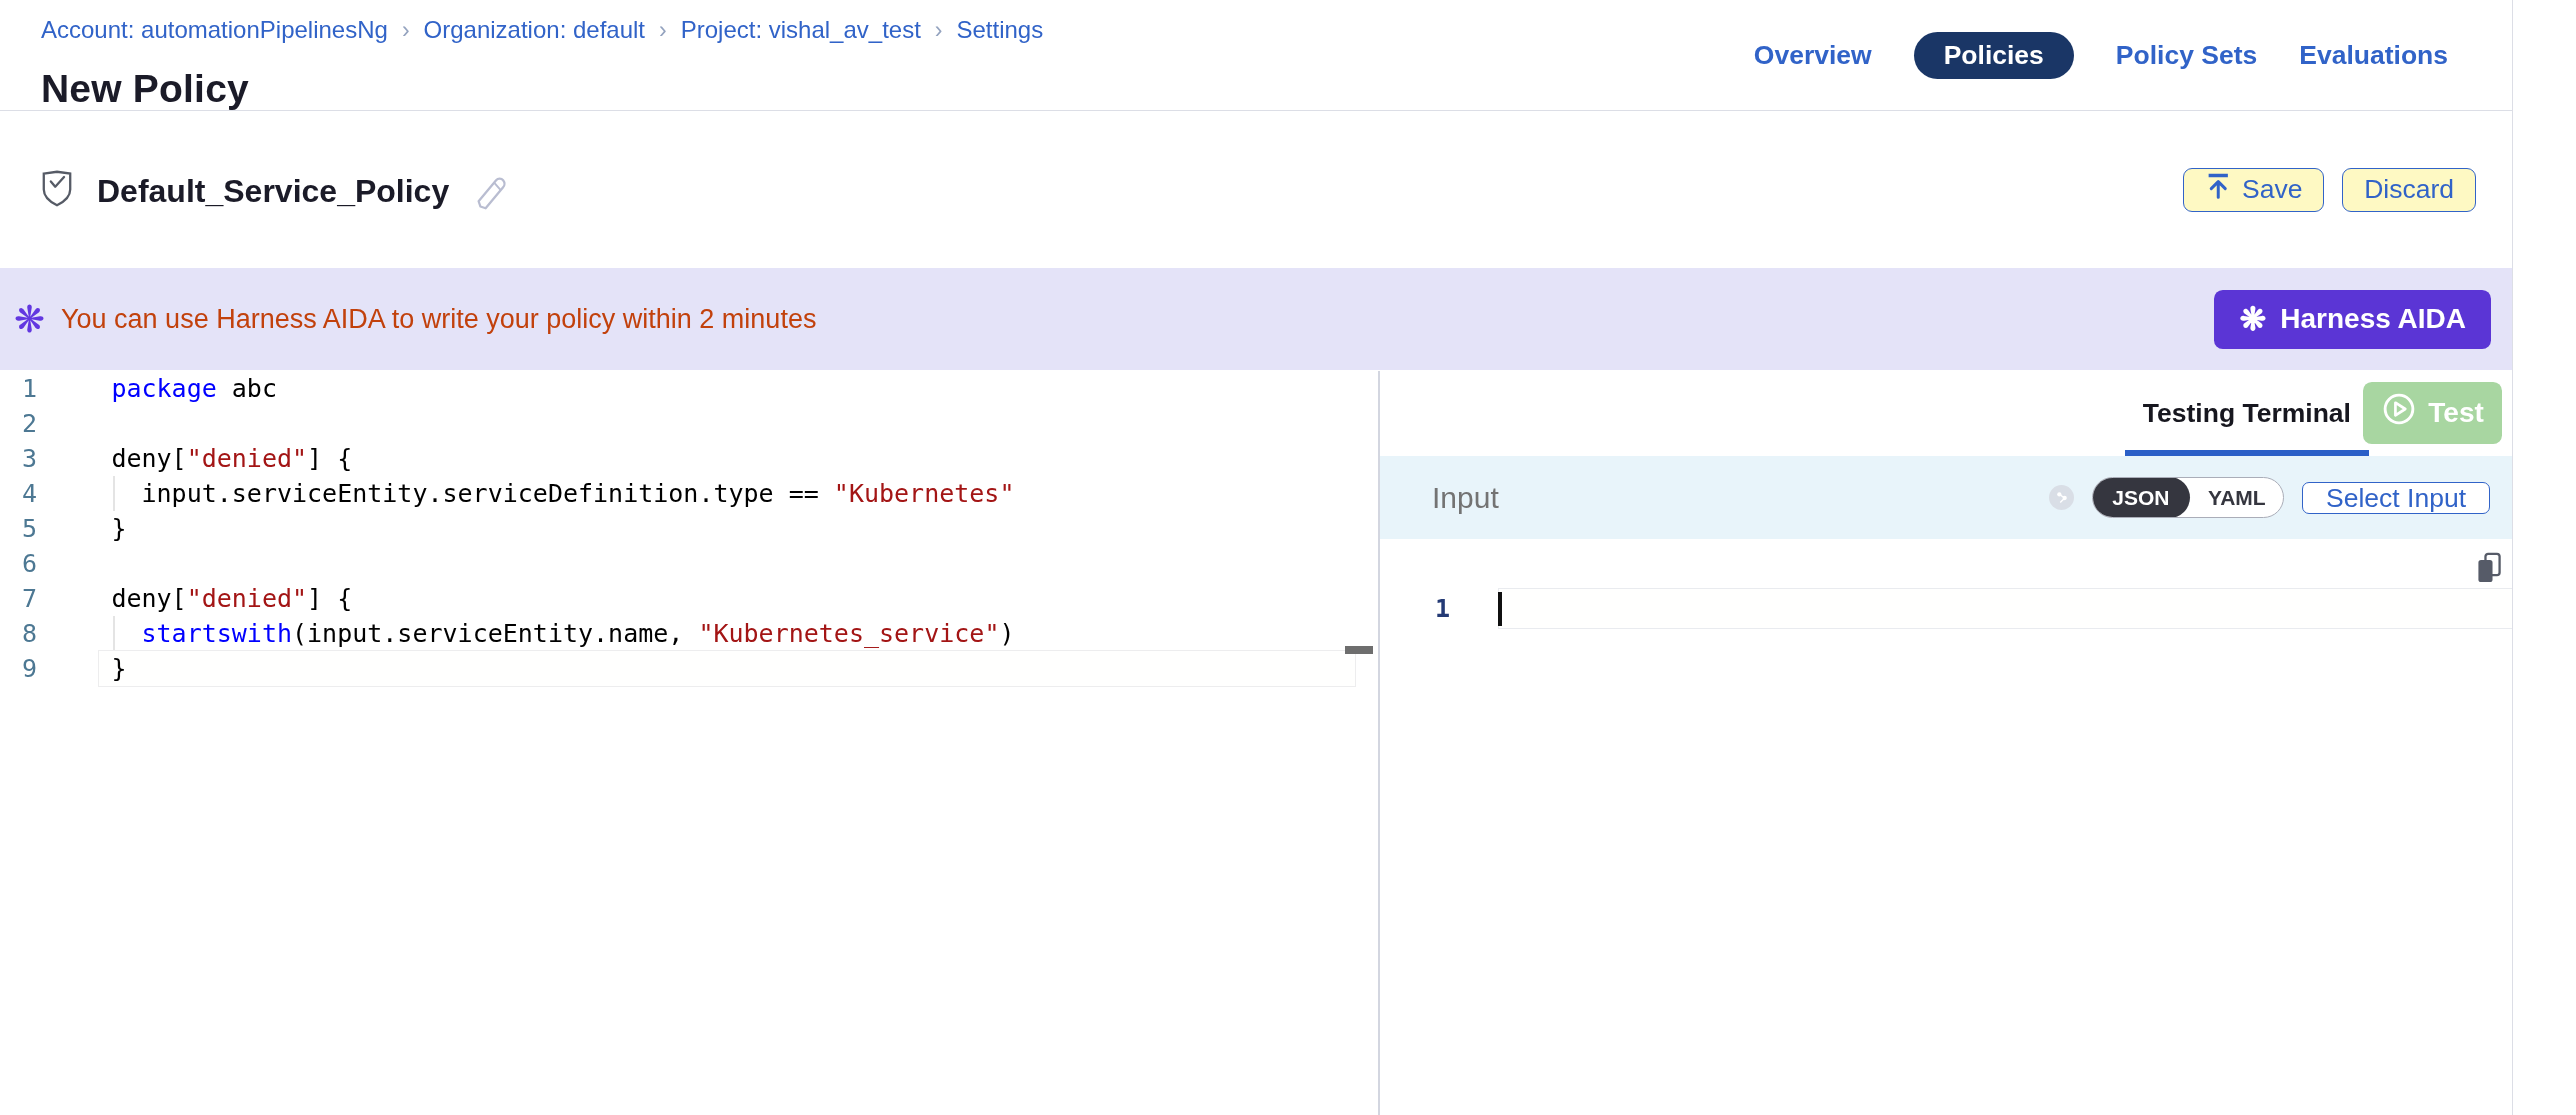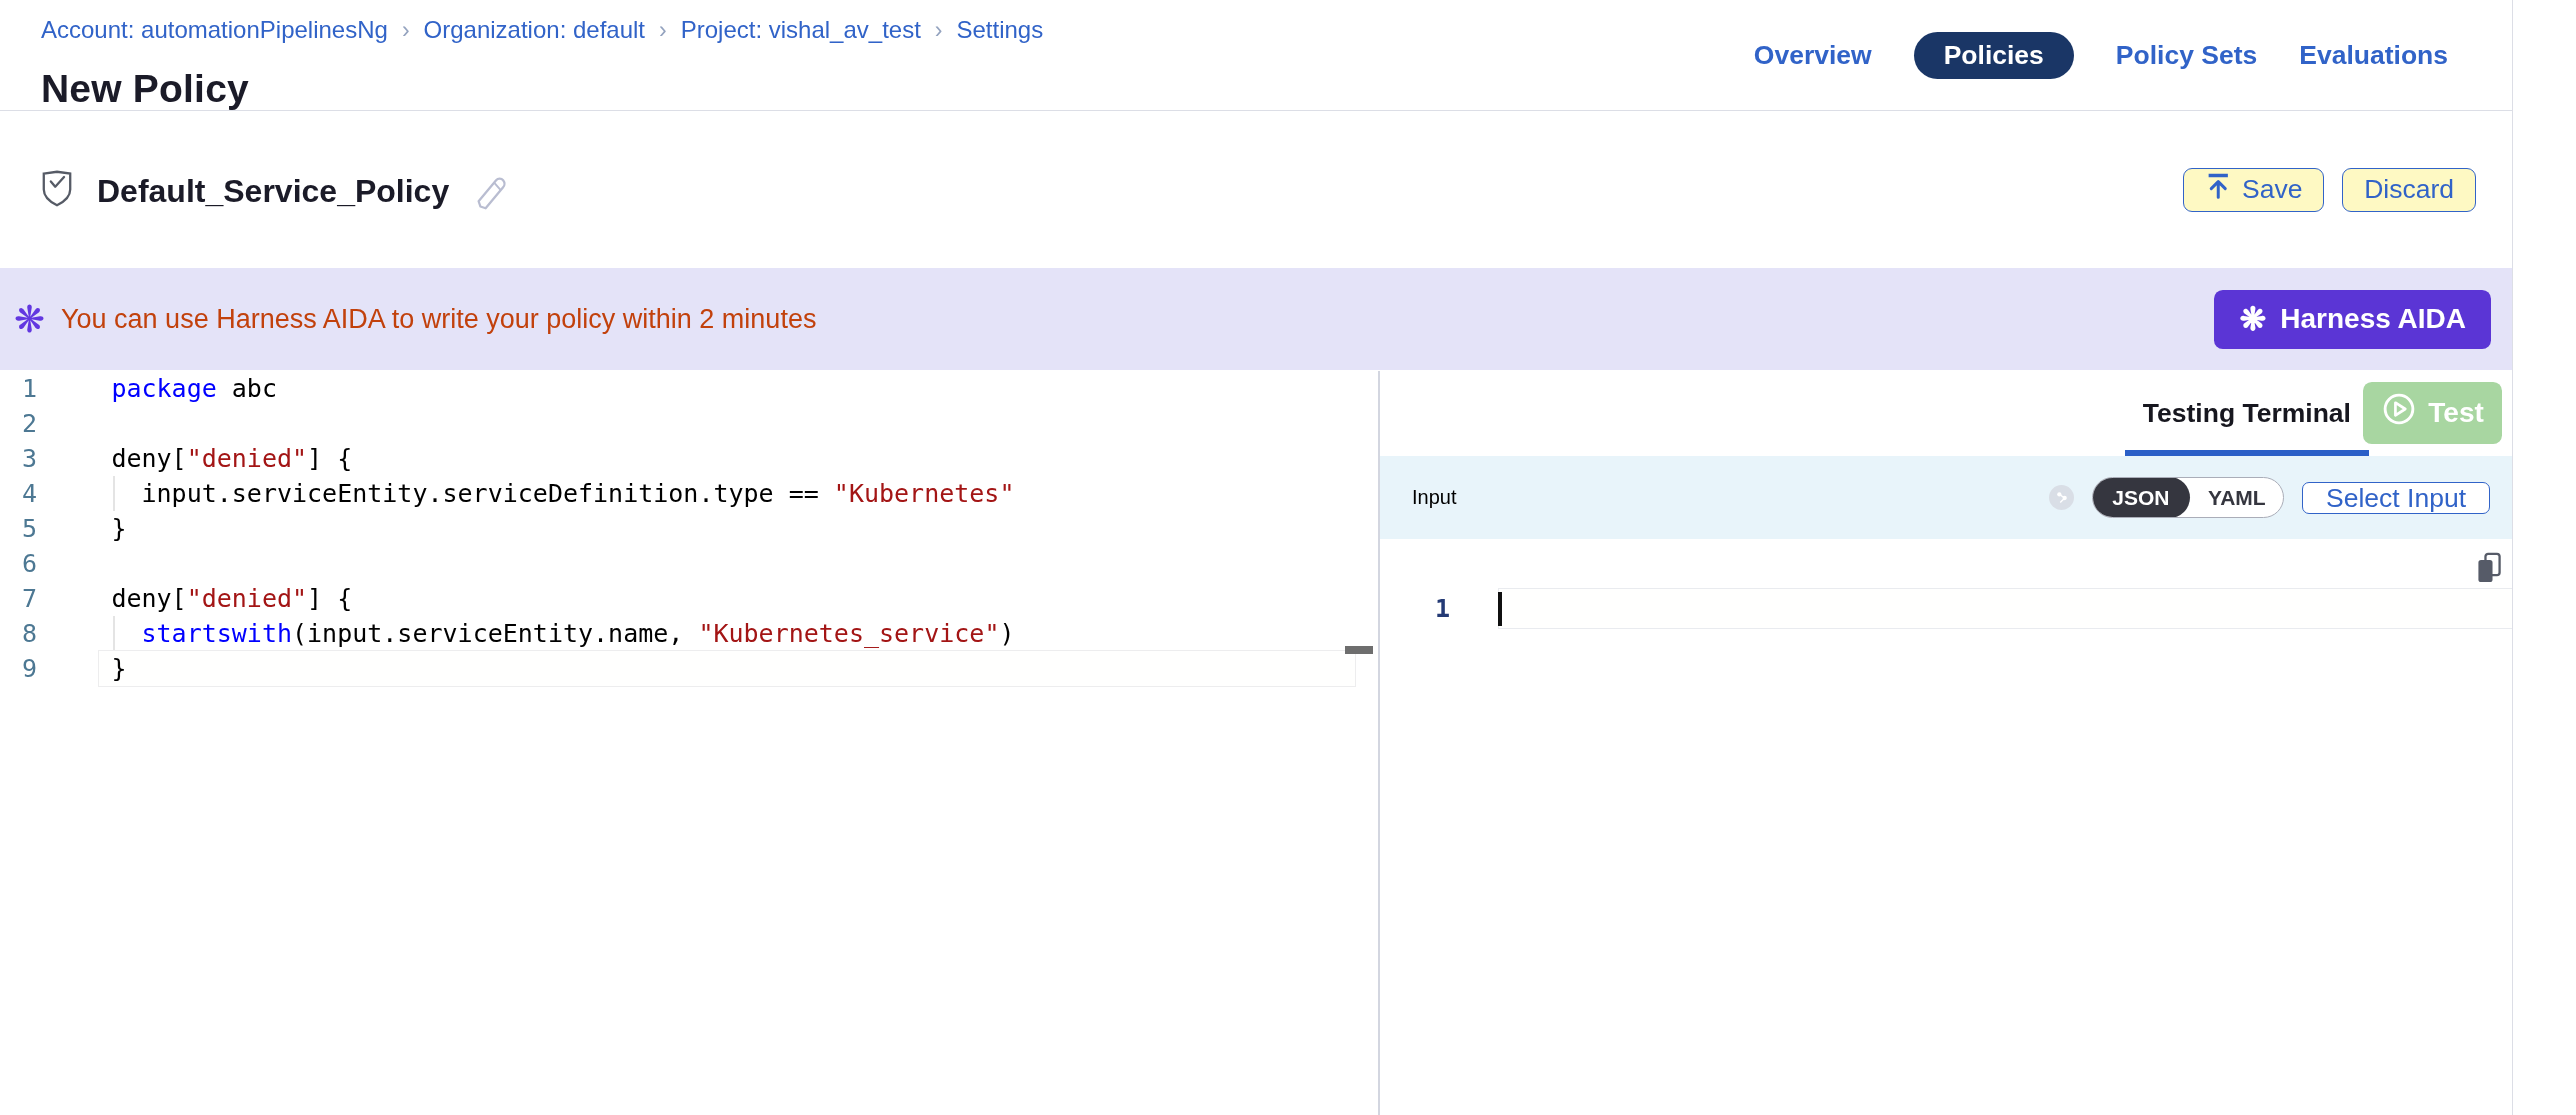--- a/index.html
+++ b/index.html
@@ -68,21 +68,21 @@
              font-size:26.5px;color:#15803d;cursor:pointer;}
   .panel-tab.active{font-weight:700;color:#17171f;}
   .panel-tab.active::after{content:"";position:absolute;left:0;right:0;bottom:0;height:6.2px;background:#2b5fc7;}
   .panel-tab + .panel-tab{margin-left:28px;}
   .test-btn{position:absolute;right:10.6px;top:10.6px;height:62px;width:139px;border:none;border-radius:8.8px;
             background:#a8d6a1;color:#fff;font-size:28px;font-weight:700;display:inline-flex;
             align-items:center;justify-content:center;gap:12.4px;cursor:default;font-family:inherit;margin-left:28px;}
   .input-header{position:absolute;left:0;top:85px;width:100%;height:83px;background:#e8f4fa;
                 box-sizing:border-box;display:flex;align-items:center;justify-content:space-between;
                 padding:0 23px 0 32px;}
-  .input-label{font-size:20px;color:#000000;}
+  .input-label{font-size:30px;color:#737373;margin-left:20px;}
   .input-controls{display:flex;align-items:center;gap:17.7px;}
   .entity-icon{width:25px;height:25px;border-radius:50%;background:#d9dee6;display:inline-flex;
                align-items:center;justify-content:center;}
   .format-toggle{display:inline-flex;align-items:center;height:41px;background:#fff;
                  border:1.8px solid #aaadb8;border-radius:882px;box-sizing:border-box;overflow:hidden;}
   .format-opt{font-size:21px;font-weight:700;color:#35363f;padding:0 17.7px;height:41px;
               display:inline-flex;align-items:center;cursor:pointer;}
   .format-opt.selected{background:#35363f;color:#fff;border-radius:882px;margin:-1.8px 0 -1.8px -1.8px;
                        height:41px;padding:0 21px;}
   .select-input-btn{height:32px;padding:0 23px;border:1.8px solid #3163c8;border-radius:7px;background:#fff;

